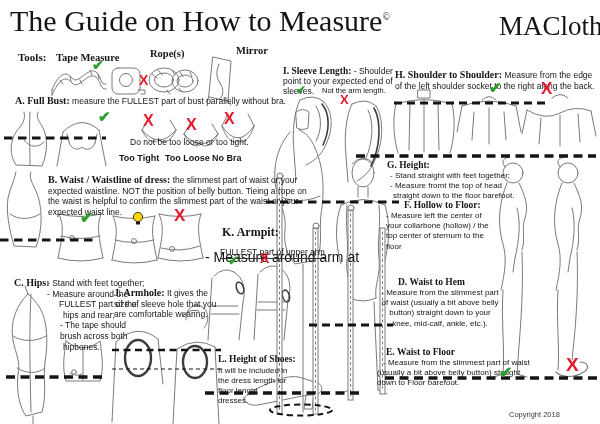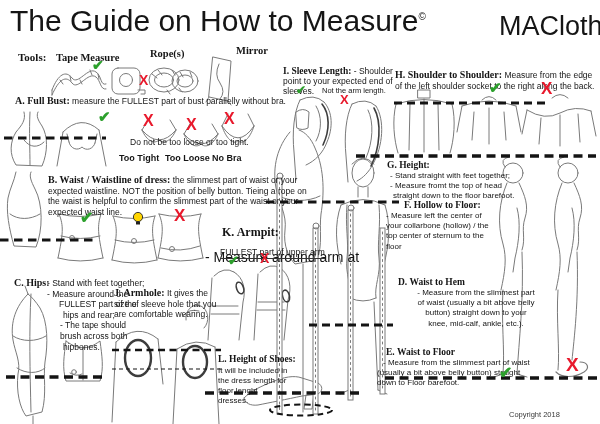--- a/index.html
+++ b/index.html
@@ -1,19 +1,19 @@
 <!DOCTYPE html>
 <html><head>
 <meta charset="utf-8">
 <style>
   html,body{margin:0;padding:0;background:#fff;}
   #page{position:relative;width:600px;height:424px;background:#fff;overflow:hidden;
         font-family:"Liberation Sans",sans-serif;color:#151515;}
   .abs{position:absolute;}
-  .serif{font-family:Liberation Sans, sans-serif;}
+  .serif{font-family:Liberation Serif, serif;}
   .hd{font-family:"Liberation Serif",serif;font-weight:bold;}
   .tx{font-family:"Liberation Sans",sans-serif;}
   .nowrap{white-space:nowrap;}
   .check{color:#2ca02c;font-weight:bold;}
   .cross{color:#e8192c;font-weight:bold;font-family:"Liberation Sans",sans-serif;}
   .blabel{font-weight:bold;font-size:9px;}
   svg{display:block;}
 </style>
 </head>
 <body>
@@ -324,21 +324,21 @@
 
   <div class="abs hd nowrap" style="left:404px;top:200px;font-size:9.5px;">F. Hollow to Floor:</div>
   <div class="abs" style="left:386px;top:211px;font-size:8px;line-height:10.2px;">
     <div class="tx nowrap">- Measure left the center of</div>
     <div class="tx nowrap">your collarbone (hollow) / the</div>
     <div class="tx nowrap">top center of sternum to the</div>
     <div class="tx nowrap">floor</div>
   </div>
 
   <div class="abs hd nowrap" style="left:398px;top:277px;font-size:9.5px;">D. Waist to Hem</div>
-  <div class="abs" style="left:380px;top:288px;width:120px;font-size:8px;line-height:10.2px;text-align:center;padding-left:36px;">
+  <div class="abs" style="left:380px;top:288px;width:120px;font-size:8px;line-height:10.2px;text-align:center;">
     <div class="tx nowrap">- Measure from the slimmest part</div>
     <div class="tx nowrap">of waist (usually a bit above belly</div>
     <div class="tx nowrap">button) straight down to your</div>
     <div class="tx nowrap">knee, mid-calf, ankle, etc.).</div>
   </div>
 
   <div class="abs hd nowrap" style="left:386px;top:347px;font-size:9.5px;">E. Waist to Floor</div>
   <div class="abs" style="left:377px;top:358px;font-size:8px;line-height:10.2px;">
     <div class="tx nowrap" style="padding-left:6px">- Measure from the slimmest part of waist</div>
     <div class="tx nowrap">(usually a bit above belly button) straight</div>

